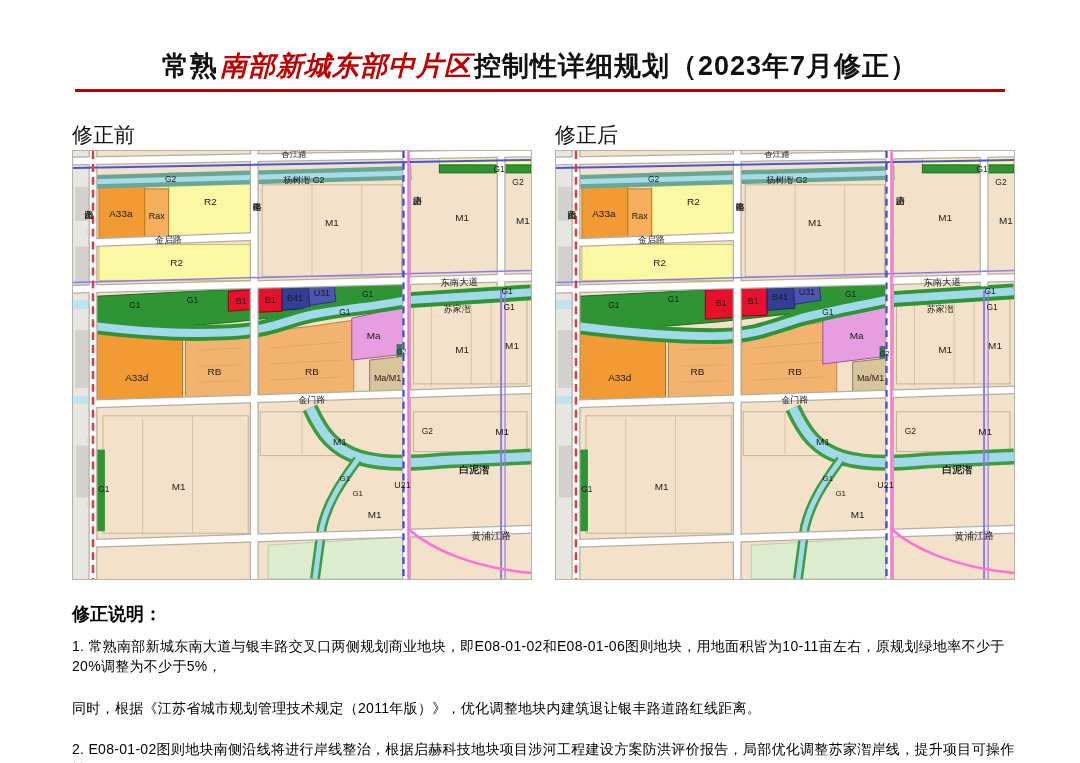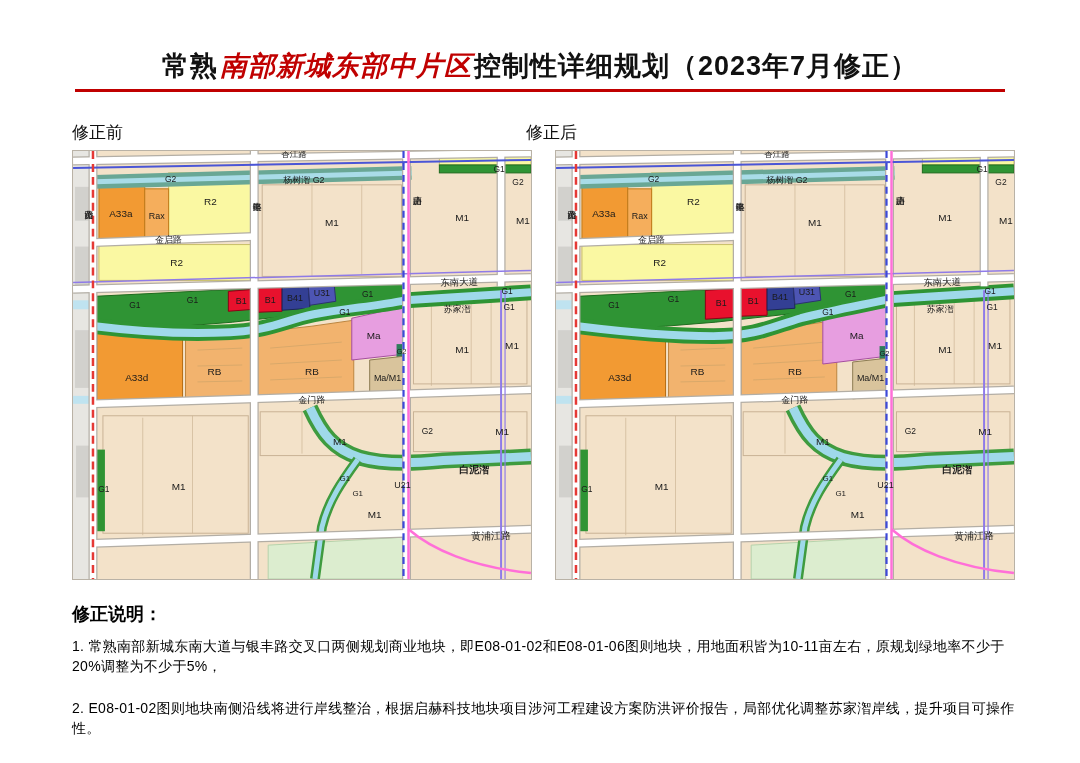--- a/index.html
+++ b/index.html
@@ -3,23 +3,23 @@
 <meta charset="utf-8">
 <style>
   html,body{margin:0;padding:0;background:#ffffff;}
   .page{position:relative;width:1080px;height:763px;background:#ffffff;overflow:hidden;
         font-family:"Liberation Sans","DejaVu Sans",sans-serif;}
   .title{position:absolute;left:0;top:48px;width:100%;text-align:center;
          font-size:27px;font-weight:bold;color:#111;letter-spacing:1px;}
   .title .hl{color:#c00000;font-family:"DejaVu Serif","Liberation Serif",serif;
              font-style:italic;font-weight:bold;padding:0 2px;}
   .rule{position:absolute;left:75px;top:89px;width:930px;height:3px;background:#c00000;}
-  .caption{position:absolute;top:121px;font-size:17px;color:#111;font-weight:500;}
+  .caption{position:absolute;top:121px;font-size:21px;color:#111;font-weight:500;}
   .cap-before{left:72px;}
-  .cap-after{left:526px;}
+  .cap-after{left:555px;}
   .mapbox{position:absolute;top:150px;width:460px;height:430px;border:1px solid #b9b2a6;box-sizing:border-box;}
   .map-before{left:72px;}
   .map-after{left:555px;}
   svg text{font-family:"Liberation Sans","DejaVu Sans",sans-serif;fill:#1a1a1a;}
   .vtext{writing-mode:vertical-rl;text-orientation:upright;}
   .notes{position:absolute;left:72px;top:602px;width:945px;color:#000;}
   .notes h3{font-size:18px;margin:0 0 10px 0;font-weight:bold;}
   .notes p{font-size:14px;margin:0 0 21px 0;line-height:1.45;letter-spacing:0.3px;}
 </style>
 </head>
@@ -331,16 +331,17 @@
       <text x="331" y="339" font-size="9" fill="#2233cc">U21</text>
       <text x="403" y="324" font-size="10" fill="#f5fbff" font-weight="bold">白泥潪</text>
       <text x="420" y="390" transform="rotate(-1.5 420 390)">黄浦江路</text>
     </g>
   </svg>
   </div>
 
   <div class="notes">
     <h3>修正说明：</h3>
     <p>1. 常熟南部新城东南大道与银丰路交叉口两侧规划商业地块，即E08-01-02和E08-01-06图则地块，用地面积皆为10-11亩左右，原规划绿地率不少于20%调整为不少于5%，</p>
+    <p>同时，根据《江苏省城市规划管理技术规定（2011年版）》，优化调整地块内建筑退让银丰路道路红线距离。</p>
     <p>2. E08-01-02图则地块南侧沿线将进行岸线整治，根据启赫科技地块项目涉河工程建设方案防洪评价报告，局部优化调整苏家潪岸线，提升项目可操作性。</p>
   </div>
 
 </div>
 
 </body></html>

